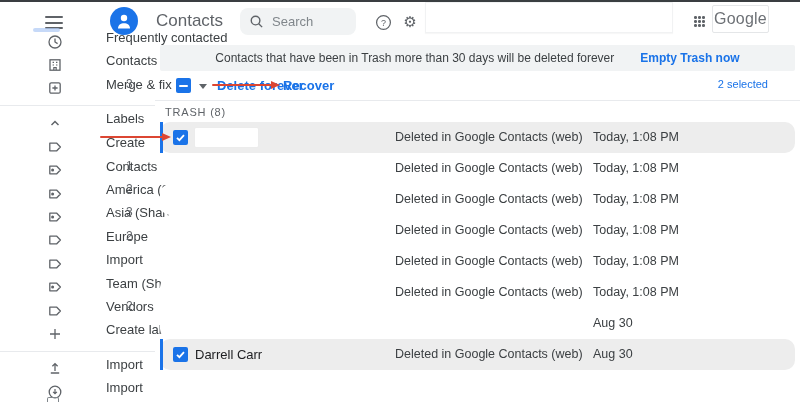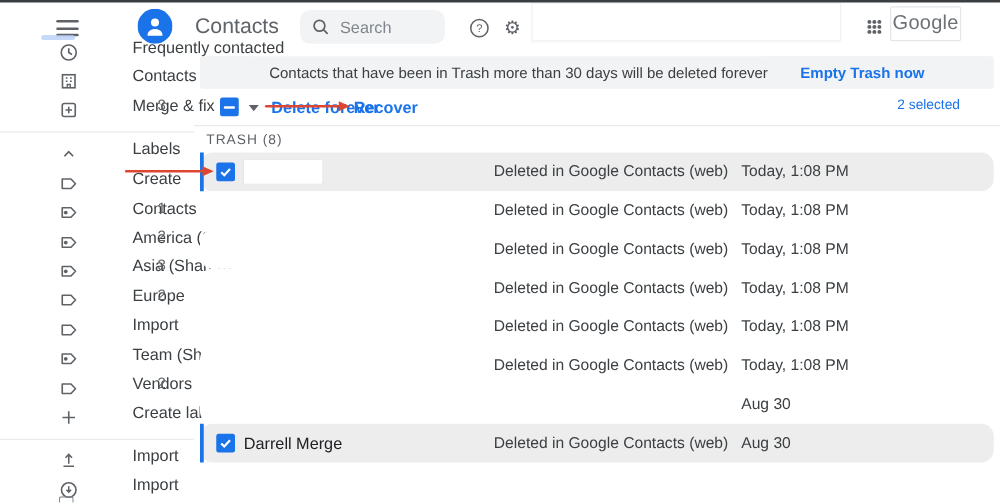--- a/index.html
+++ b/index.html
@@ -349,21 +349,21 @@
 
     <div class="cell c-date">Aug 30</div>
   </div>
       <div class="trow selected">
     <div class="rowbar"></div>
     <div class="cbx">
       <svg width="11" height="11" viewBox="0 0 11 11">
         <polyline points="2,5.8 4.4,8.2 9,3.2" fill="none" stroke="#fff" stroke-width="1.8"></polyline>
       </svg>
     </div>
-    <div class="cell c-name">Darrell Merge</div>
+    <div class="cell c-name">Darrell Carr</div>
 
     <div class="cell c-detail">Deleted in Google Contacts (web)</div>
     <div class="cell c-date">Aug 30</div>
   </div>
     </div>
 </div>
 
 <div class="arrow" id="arrow-toolbar">
   <div class="shaft"></div>
     <div class="ahead"></div>

